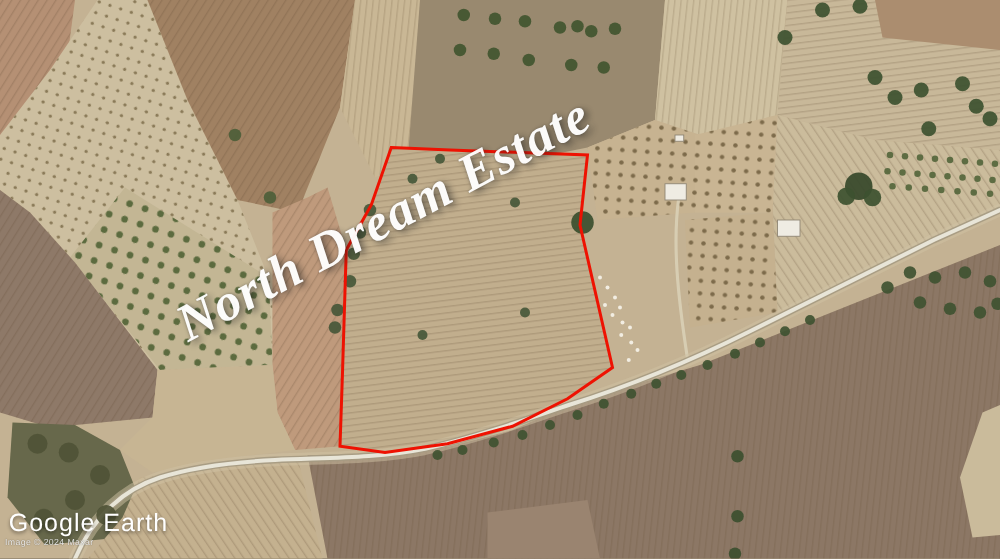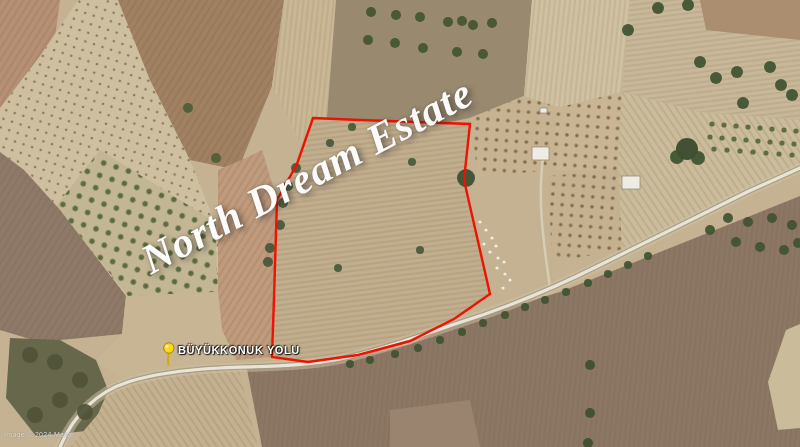--- a/index.html
+++ b/index.html
@@ -217,24 +217,17 @@
       <circle cx="504" cy="262" r="1.6" fill="#f5f2e8" opacity="0.92"></circle>
       <circle cx="497" cy="268" r="1.6" fill="#f5f2e8" opacity="0.92"></circle>
       <circle cx="505" cy="274" r="1.6" fill="#f5f2e8" opacity="0.92"></circle>
       <circle cx="510" cy="280" r="1.6" fill="#f5f2e8" opacity="0.92"></circle>
       <circle cx="503" cy="288" r="1.6" fill="#f5f2e8" opacity="0.92"></circle>
       <polygon points="313,118 360,120 470,124 464,180 490,294 454,319 410,341 358,355 308,362 272,357 274,298 277,200 297,164" fill="none" stroke="#ee1202" stroke-width="2.4" stroke-linejoin="miter"></polygon>
     </svg>
 
   <div class="overlay watermark">North Dream Estate</div>
 
-  <div class="overlay road-label">
-    <svg class="pin" width="14" height="25" viewBox="0 0 14 25">
-      <path d="M6.5,11 C6,15 5.8,19 6.3,23.5" stroke="#d4ab00" stroke-width="1.8" fill="none"></path>
-      <circle cx="6.8" cy="6" r="5.2" fill="#ffd61b" stroke="#8f7500" stroke-width="0.8"></circle>
-      <circle cx="5" cy="4.4" r="1.5" fill="#fff3b0"></circle>
-    </svg>
-    <span class="txt">BÜYÜKKONUK YOLU</span>
-  </div>
-
+
+  <div class="overlay ge-logo">Google Earth</div>
   <div class="overlay attribution">Image © 2024 Maxar</div>
 
 </div>
 
 </body></html>

